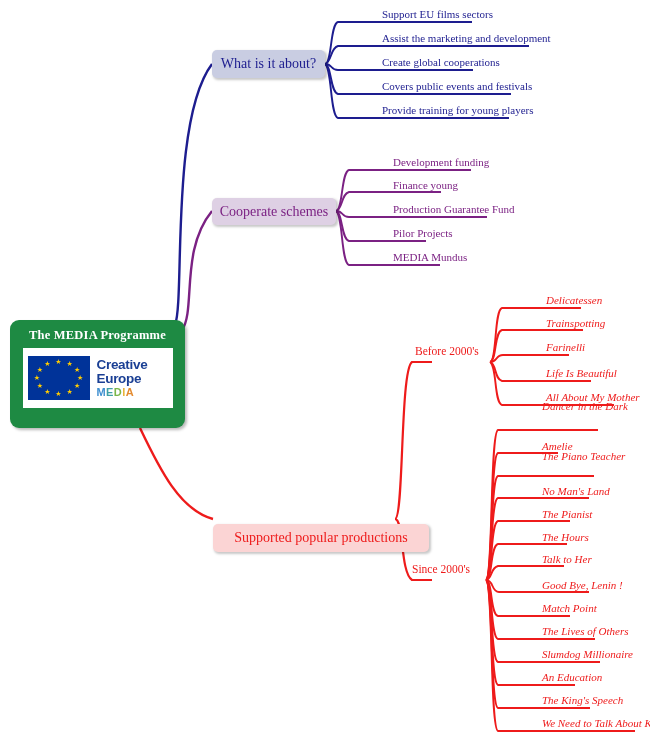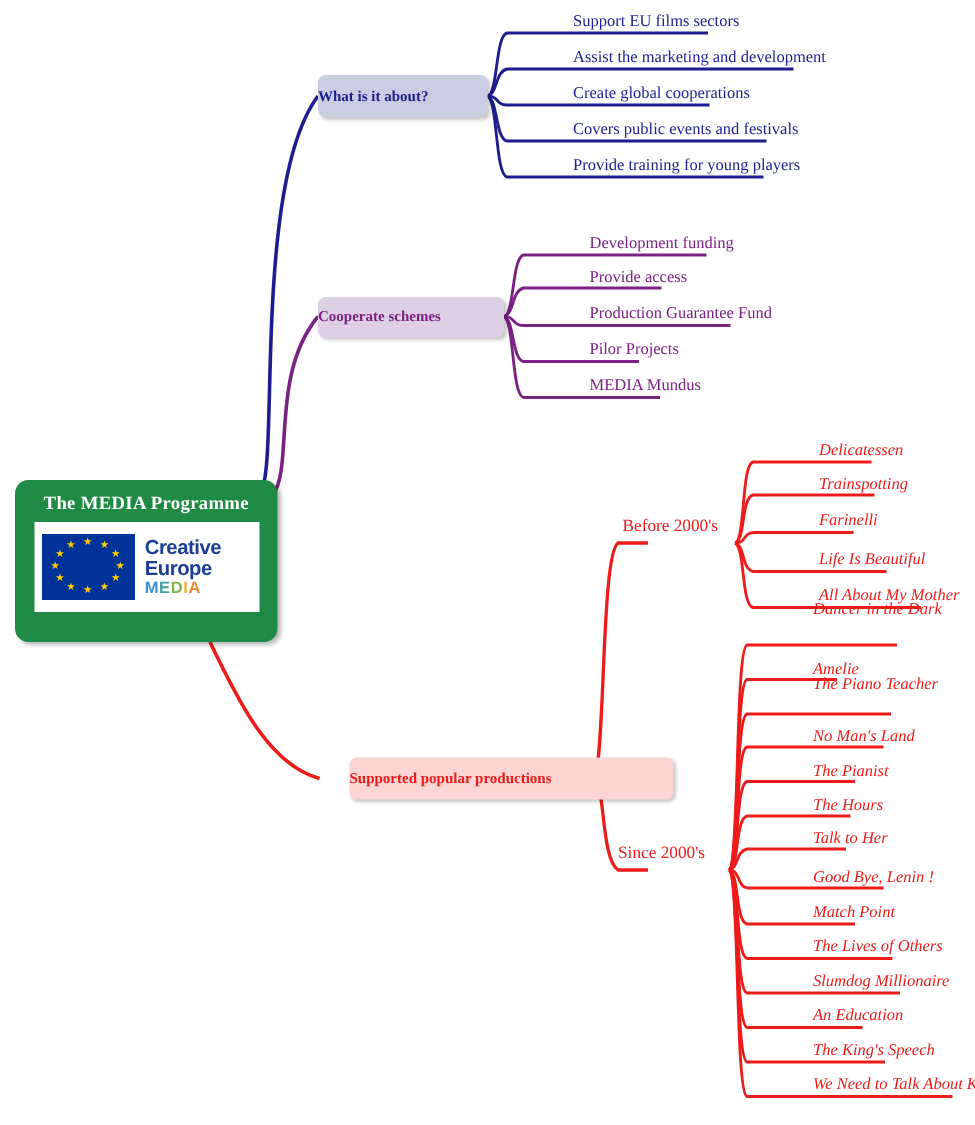--- a/index.html
+++ b/index.html
@@ -39,22 +39,22 @@
   .media-line{font-size:11px;font-weight:bold;letter-spacing:.4px;margin-top:2px;}
   .media-line span:nth-child(1){color:#3f8fd0;}
   .media-line span:nth-child(2){color:#3fa0a6;}
   .media-line span:nth-child(3){color:#7ab648;}
   .media-line span:nth-child(4){color:#e8b53a;}
   .media-line span:nth-child(5){color:#e38a2e;}
 
   
   .branch-box{
     position:absolute;border-radius:5px;box-sizing:border-box;
-    display:flex;align-items:center;
-    font-weight:bold;font-size:10px;white-space:nowrap;
+    display:flex;align-items:center;justify-content:center;
+    font-weight:normal;font-size:14px;white-space:nowrap;
     box-shadow:1.5px 1.5px 2.5px rgba(0,0,0,.22);
   }
   .bb-blue{background:#c9cde2;color:#1d1d8f;}
   .bb-purple{background:#ded0e4;color:#7b2183;}
   .bb-pink{background:#fbd4d4;color:#ee1b1b;}
 
   
   .leaf{
     position:absolute;white-space:nowrap;font-size:11px;line-height:13px;margin-left:41px;
   }
@@ -158,26 +158,26 @@
   <div class="leaf leaf-blue" style="left:341px;top:8px;">Support EU films sectors</div>
   <div class="leaf leaf-blue" style="left:341px;top:32px;">Assist the marketing and development</div>
   <div class="leaf leaf-blue" style="left:341px;top:56px;">Create global cooperations</div>
   <div class="leaf leaf-blue" style="left:341px;top:104px;">Provide training for young players</div>
   <div class="leaf leaf-blue" style="left:341px;top:80px;">Covers public events and festivals</div>
 
   <div class="branch-box bb-purple" style="left:212px;top:198px;width:124px;height:27px;">
     <span>Cooperate schemes</span>
   </div>
   <div class="leaf leaf-purple" style="left:352px;top:156px;">Development funding</div>
-  <div class="leaf leaf-purple" style="left:352px;top:179px;">Provide access</div>
+  <div class="leaf leaf-purple" style="left:352px;top:179px;">Finance young</div>
   <div class="leaf leaf-purple" style="left:352px;top:203px;">Production Guarantee Fund</div>
   <div class="leaf leaf-purple" style="left:352px;top:227px;">Pilor Projects</div>
   <div class="leaf leaf-purple" style="left:352px;top:251px;">MEDIA Mundus</div>
 
-  <div class="branch-box bb-pink" style="left:213px;top:505px;width:216px;height:28px;margin-left:20px;">
+  <div class="branch-box bb-pink" style="left:213px;top:524px;width:216px;height:28px;">
     <span>Supported popular productions</span>
   </div>
 
   <div class="sub-label" style="left:415px;top:345px;">Before 2000's</div>
   <div class="sub-label" style="left:412px;top:563px;">Since 2000's</div>
 
   <div class="leaf leaf-red" style="left:505px;top:294px;">Delicatessen</div>
   <div class="leaf leaf-red" style="left:505px;top:317px;text-align:right;">Trainspotting</div>
   <div class="leaf leaf-red" style="left:505px;top:341px;">Farinelli</div>
   <div class="leaf leaf-red" style="left:505px;top:367px;">Life Is Beautiful</div>

